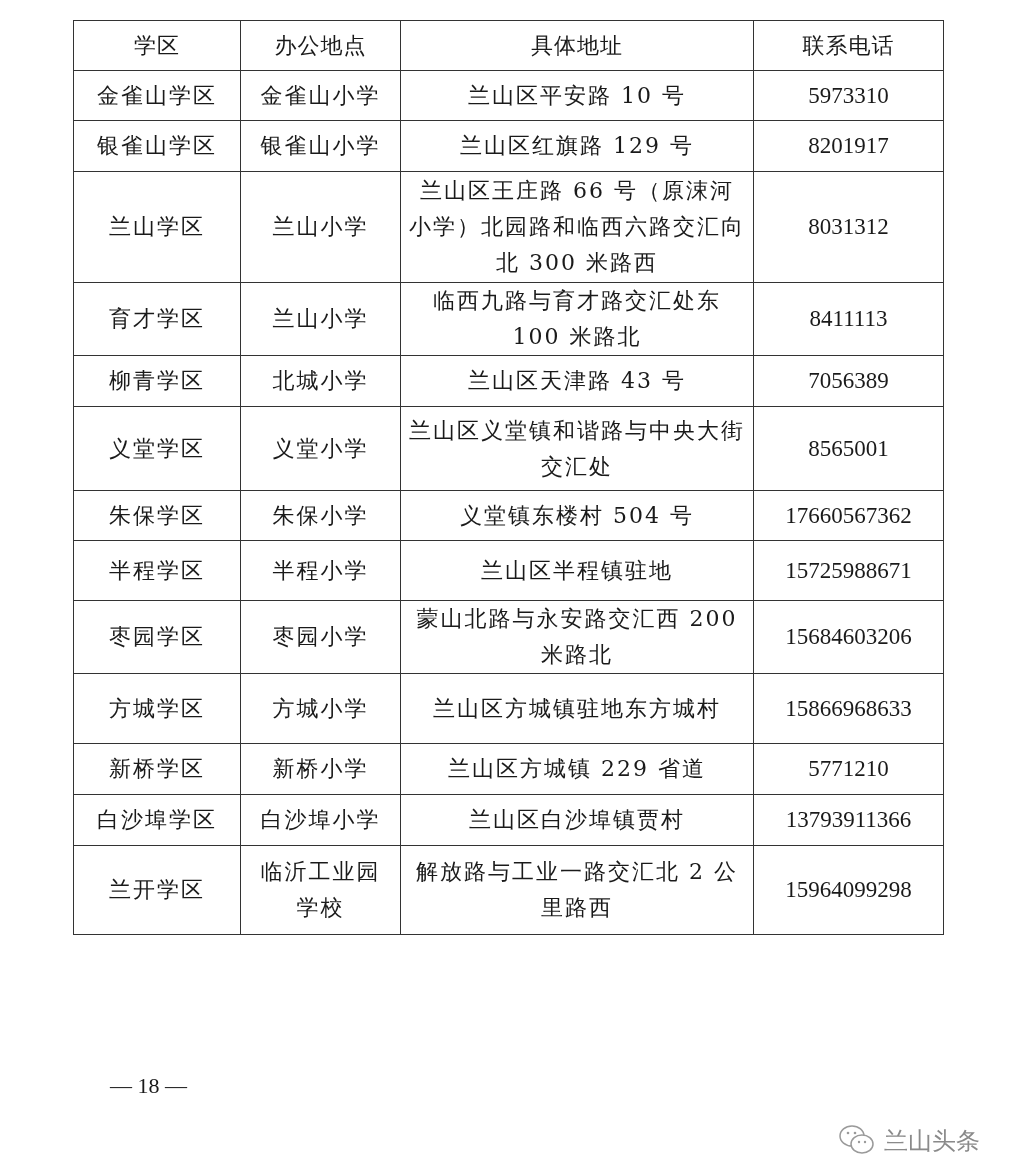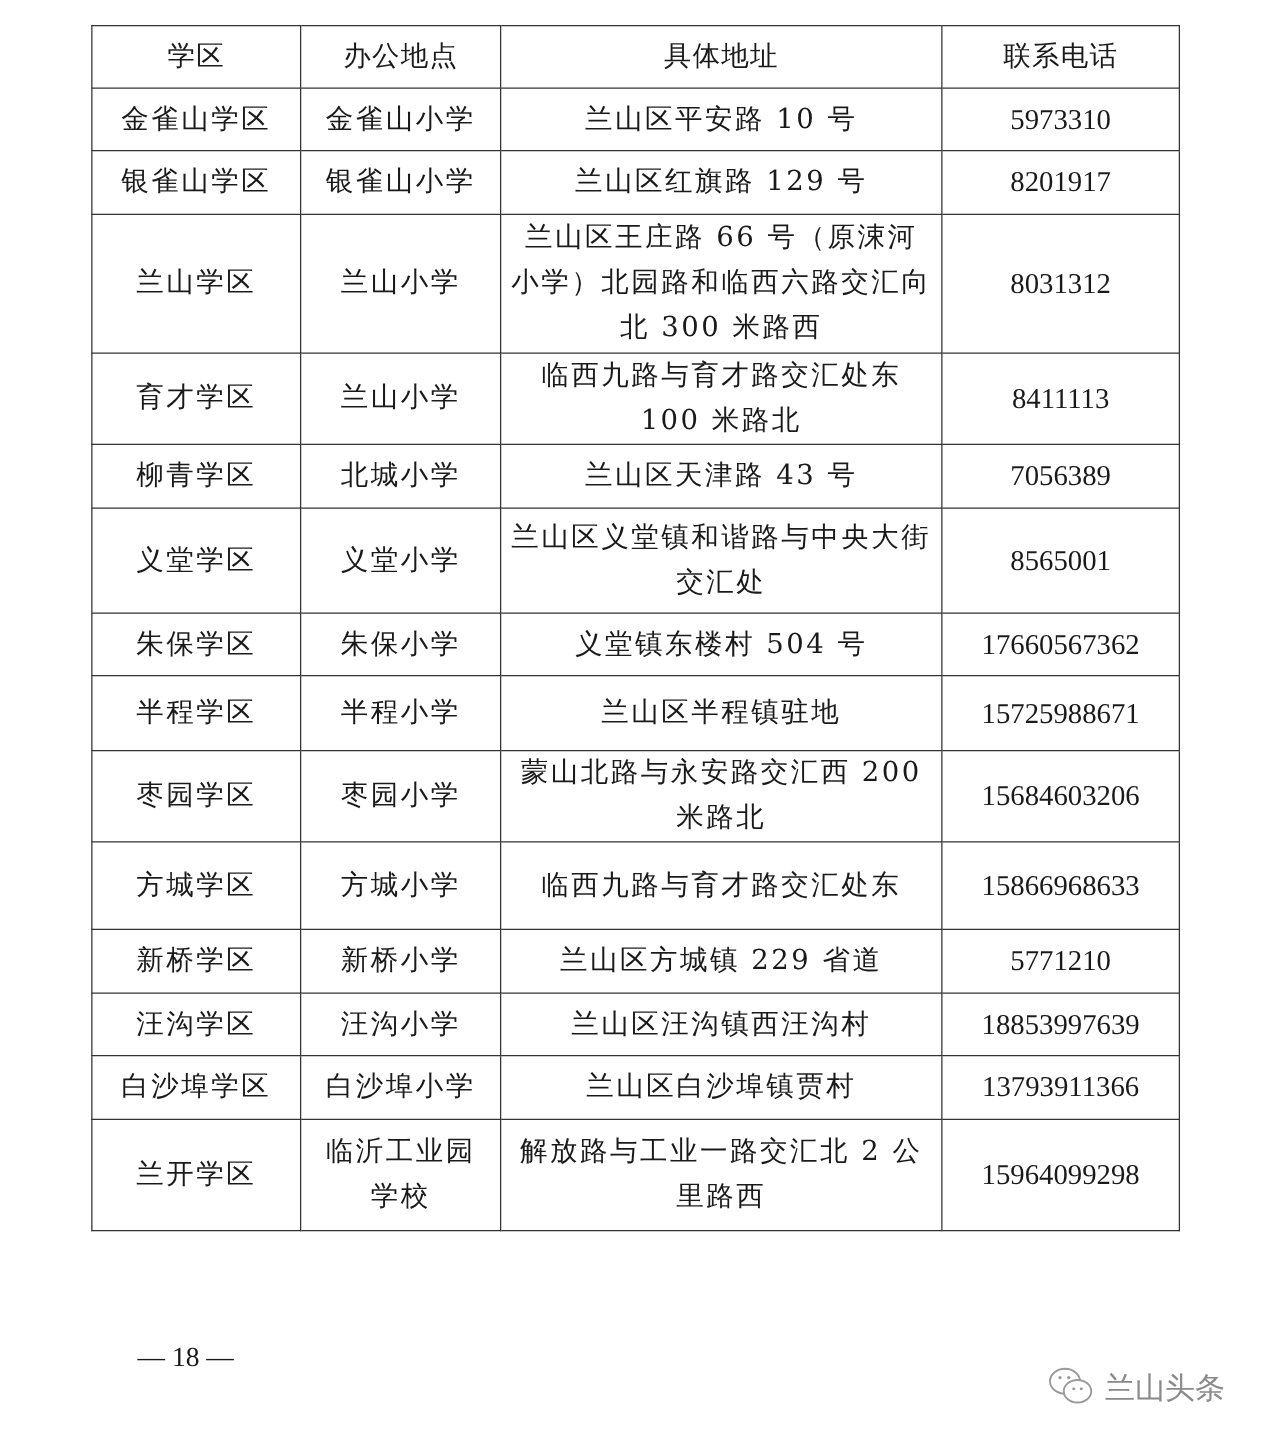--- a/index.html
+++ b/index.html
@@ -22,21 +22,21 @@
     font-weight: normal; height: 49px; letter-spacing: 1px;
   }
   table.districts td { letter-spacing: 2px; text-align: center; }
   table.districts td.phone { font-family: "Liberation Serif", serif; letter-spacing: 0; font-size: 23px; }
   col.c1 { width: 167px; } col.c2 { width: 160px; } col.c3 { width: 353px; } col.c4 { width: 190px; }
   .page-num {
     position: absolute; left: 110px; top: 1073px;
     font-family: "Liberation Serif", serif; font-size: 22px;
   }
   .watermark {
-    position: absolute; left: 838px; top: 1093px;
+    position: absolute; left: 838px; top: 1124px;
     display: flex; align-items: center; gap: 6px;
     color: #8a8a8a; font-family: "DejaVu Sans", sans-serif; font-size: 24px;
   }
   .watermark svg { display: block; }
 </style>
 </head>
 <body>
 
 <table class="districts">
   <colgroup>
@@ -104,34 +104,28 @@
       </tr>
       <tr style="height: 73px;">
         <td>枣园学区</td>
         <td>枣园小学</td>
         <td>蒙山北路与永安路交汇西 200 米路北</td>
         <td class="phone">15684603206</td>
       </tr>
       <tr style="height: 70px;">
         <td>方城学区</td>
         <td>方城小学</td>
-        <td>临西九路与育才路交汇处东</td>
+        <td>兰山区方城镇驻地东方城村</td>
         <td class="phone">15866968633</td>
       </tr>
       <tr style="height: 51px; margin-top: 37px;">
         <td>新桥学区</td>
         <td>新桥小学</td>
         <td>兰山区方城镇 229 省道</td>
         <td class="phone">5771210</td>
-      </tr>
-      <tr style="height: 50px;">
-        <td>汪沟学区</td>
-        <td>汪沟小学</td>
-        <td>兰山区汪沟镇西汪沟村</td>
-        <td class="phone">18853997639</td>
       </tr>
       <tr style="height: 51px;">
         <td>白沙埠学区</td>
         <td>白沙埠小学</td>
         <td>兰山区白沙埠镇贾村</td>
         <td class="phone">13793911366</td>
       </tr>
       <tr style="height: 89px;">
         <td>兰开学区</td>
         <td>临沂工业园学校</td>

